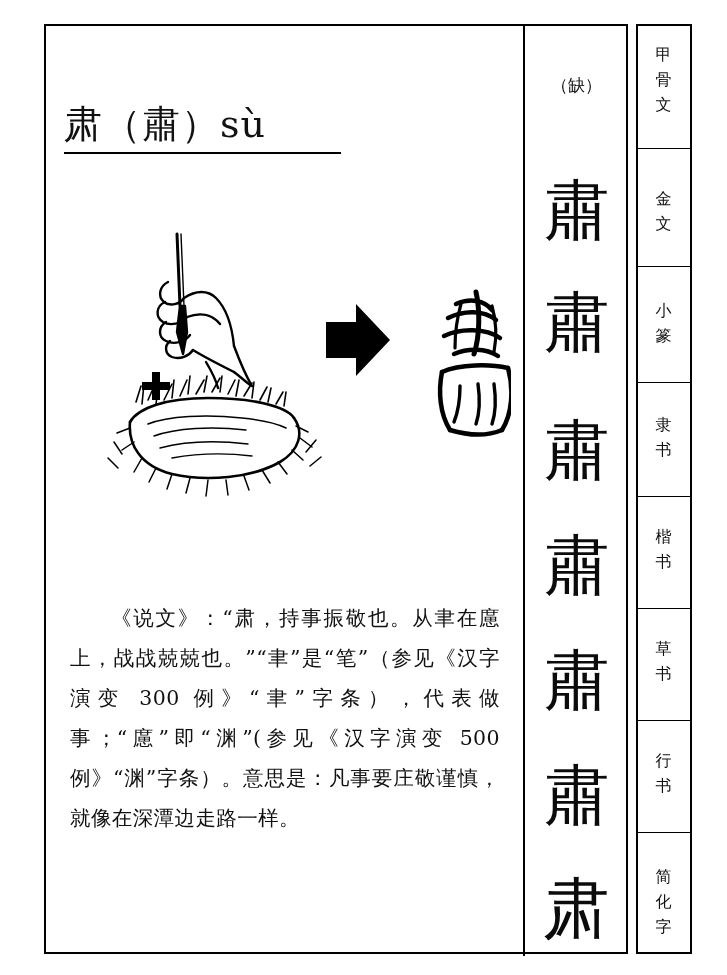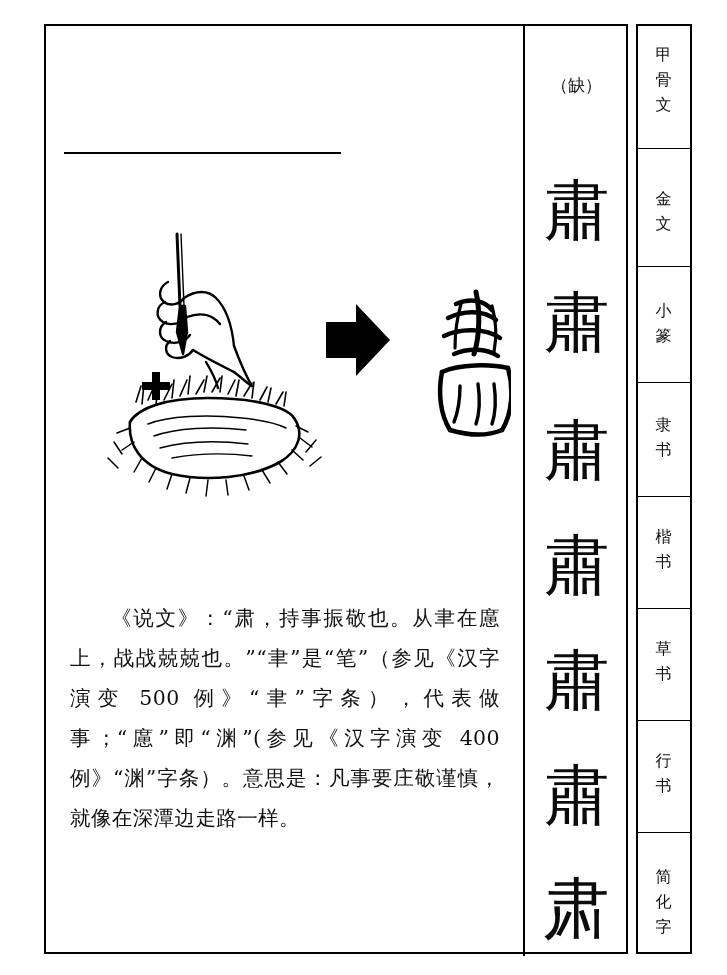--- a/index.html
+++ b/index.html
@@ -149,20 +149,23 @@
 </style>
 </head>
 <body>
 
 <div class="page">
 
   <div class="card">
 
     <div class="card-divider"></div>
 
+    <div class="headword">
+      <span>肃（肅）sù</span>
+    </div>
     <div class="headword-rule"></div>
 
     <div class="illus">
       <svg width="455" height="400" viewBox="0 0 455 400" xmlns="http://www.w3.org/2000/svg">
 
         <g stroke="#000" fill="none" stroke-width="2.4" stroke-linecap="round" stroke-linejoin="round">
 
           <path d="M121 48 L124 120" stroke-width="3"></path>
           <path d="M125 48 L128 120" stroke-width="1.4"></path>
 
@@ -234,21 +237,21 @@
           <path d="M452 182 C458 204 456 228 446 244" stroke-width="4.5"></path>
           <path d="M386 186 C404 178 434 178 452 182"></path>
           <path d="M404 200 C404 214 402 226 398 236" stroke-width="3.4"></path>
           <path d="M422 198 C424 212 424 226 420 238" stroke-width="3.4"></path>
           <path d="M438 198 C440 212 440 226 436 238" stroke-width="3.4"></path>
           <path d="M394 244 C414 250 432 250 446 244"></path>
         </g>
       </svg>
     </div>
 
-    <div class="explain">《说文》：“肃，持事振敬也。从聿在㢜上，战战兢兢也。”“聿”是“笔”（参见《汉字演变 500 例》“聿”字条），代表做事；“㢜”即“渊”(参见《汉字演变 400 例》“渊”字条）。意思是：凡事要庄敬谨慎，就像在深潭边走路一样。</div>
+    <div class="explain">《说文》：“肃，持事振敬也。从聿在㢜上，战战兢兢也。”“聿”是“笔”（参见《汉字演变 300 例》“聿”字条），代表做事；“㢜”即“渊”(参见《汉字演变 500 例》“渊”字条）。意思是：凡事要庄敬谨慎，就像在深潭边走路一样。</div>
 
     <div class="script-col">
 
       <div class="script-missing">（缺）</div>
 
       <div class="script-glyph" style="top:140px; font-size:66px;">肅</div>
 
       <div class="script-glyph" style="top:252px; font-size:66px;">肅</div>
 
       <div class="script-glyph" style="top:380px; font-size:66px;">肅</div>

